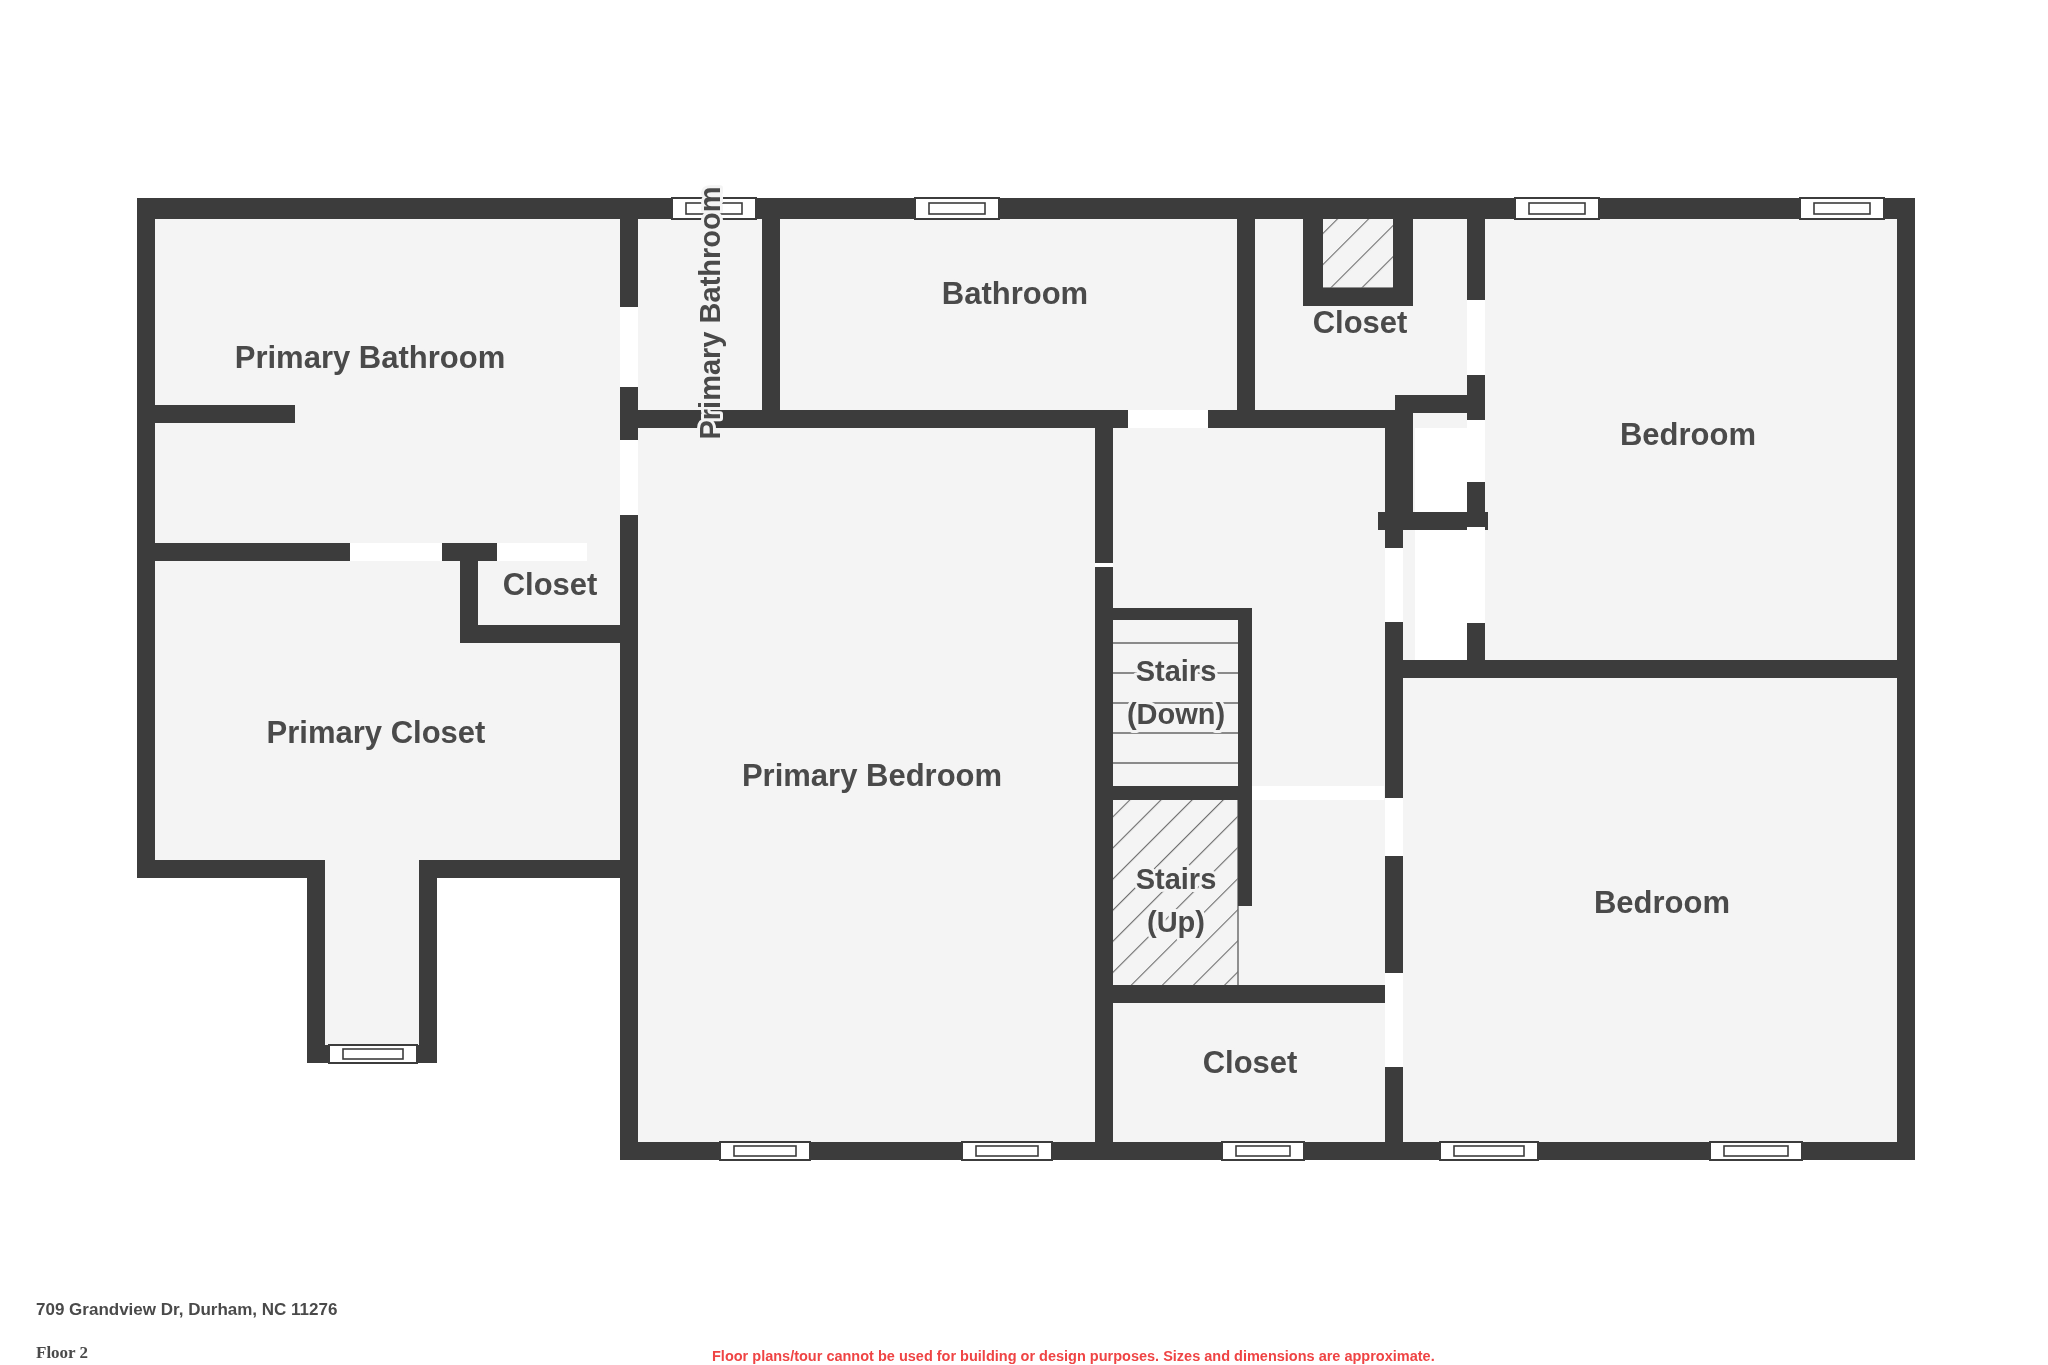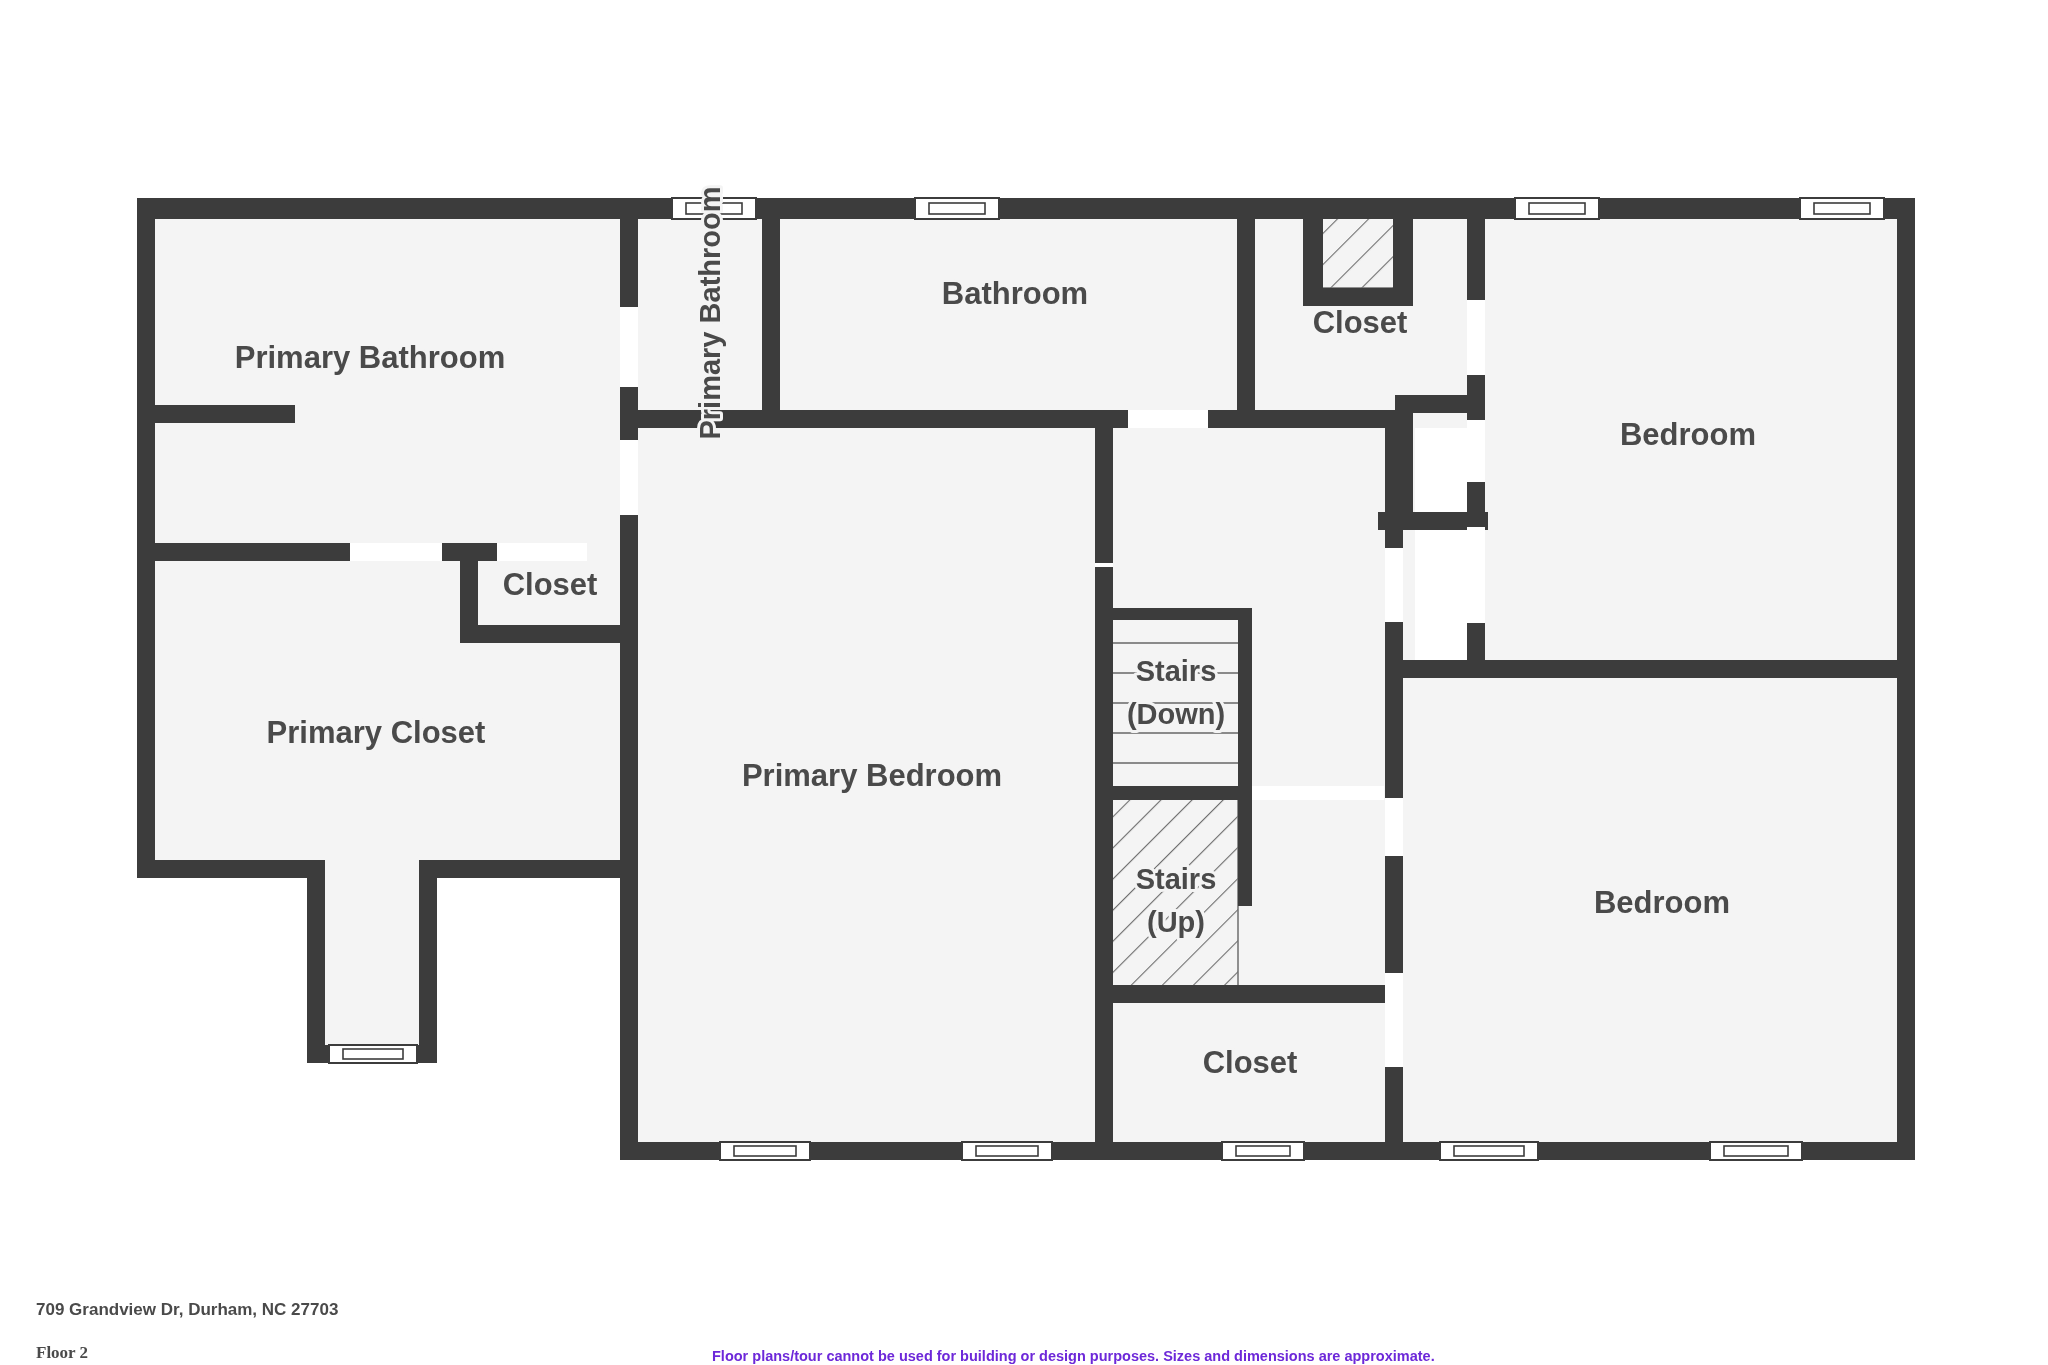--- a/index.html
+++ b/index.html
@@ -51,21 +51,21 @@
     left: 36px;
     top: 1343px;
     font-size: 17px;
     font-family: Liberation Serif, serif;
   }
   #disclaimer-line {
     left: 712px;
     top: 1348px;
     font-size: 14.5px;
     font-weight: bold;
-    color: #6d28d9;
+    color: #ef4444;
   }
 </style>
 </head>
 <body>
 
 <svg id="plan-svg" viewBox="0 0 2048 1365">
   <defs>
     <pattern id="hatch45" width="22" height="22" patternUnits="userSpaceOnUse" patternTransform="rotate(45)">
       <rect width="22" height="22" fill="#f4f4f4"></rect>
       <line x1="0" y1="0" x2="0" y2="22" stroke="#6e6e6e" stroke-width="2.2"></line>
@@ -270,15 +270,15 @@
       <text class="room-label label-md" x="1176" y="881">Stairs</text>
       <text class="room-label label-md" x="1176" y="924">(Up)</text>
     </g>
 
     <text class="room-label label-lg" x="1662" y="905">Bedroom</text>
 
     <text class="room-label label-lg" x="1250" y="1065">Closet</text>
   </g>
 </svg>
 
-<div class="footer-text" id="address-line">709 Grandview Dr, Durham, NC 27703</div>
+<div class="footer-text" id="address-line">709 Grandview Dr, Durham, NC 11276</div>
 <div class="footer-text" id="floor-line">Floor 2</div>
 <div class="footer-text" id="disclaimer-line">Floor plans/tour cannot be used for building or design purposes. Sizes and dimensions are approximate.</div>
 
 </body></html>

